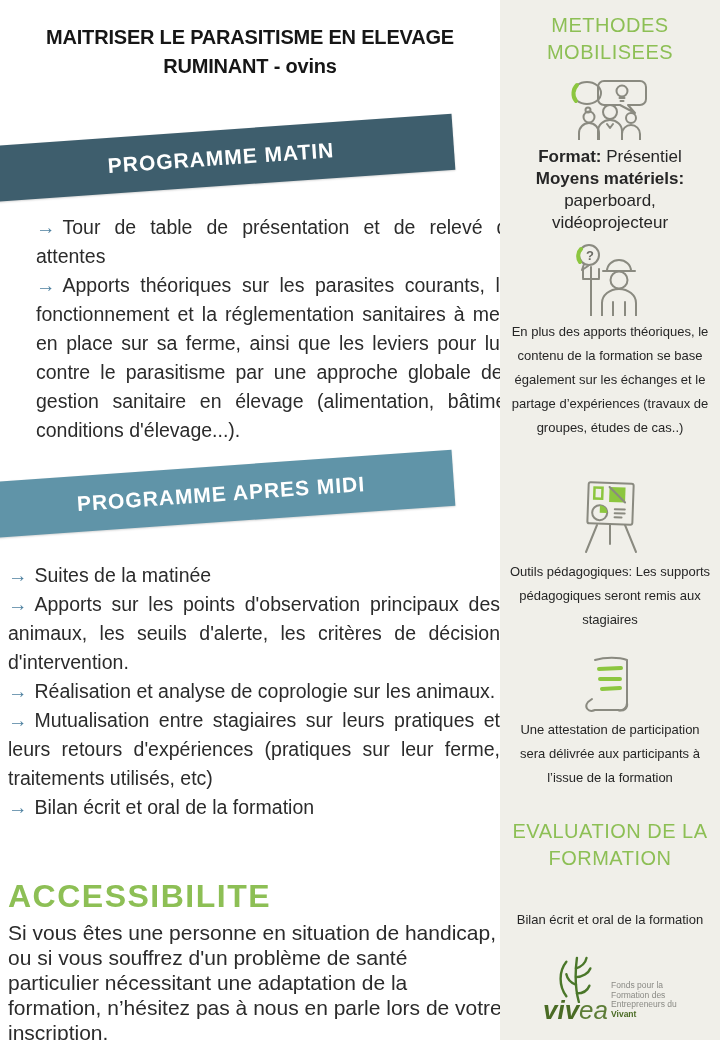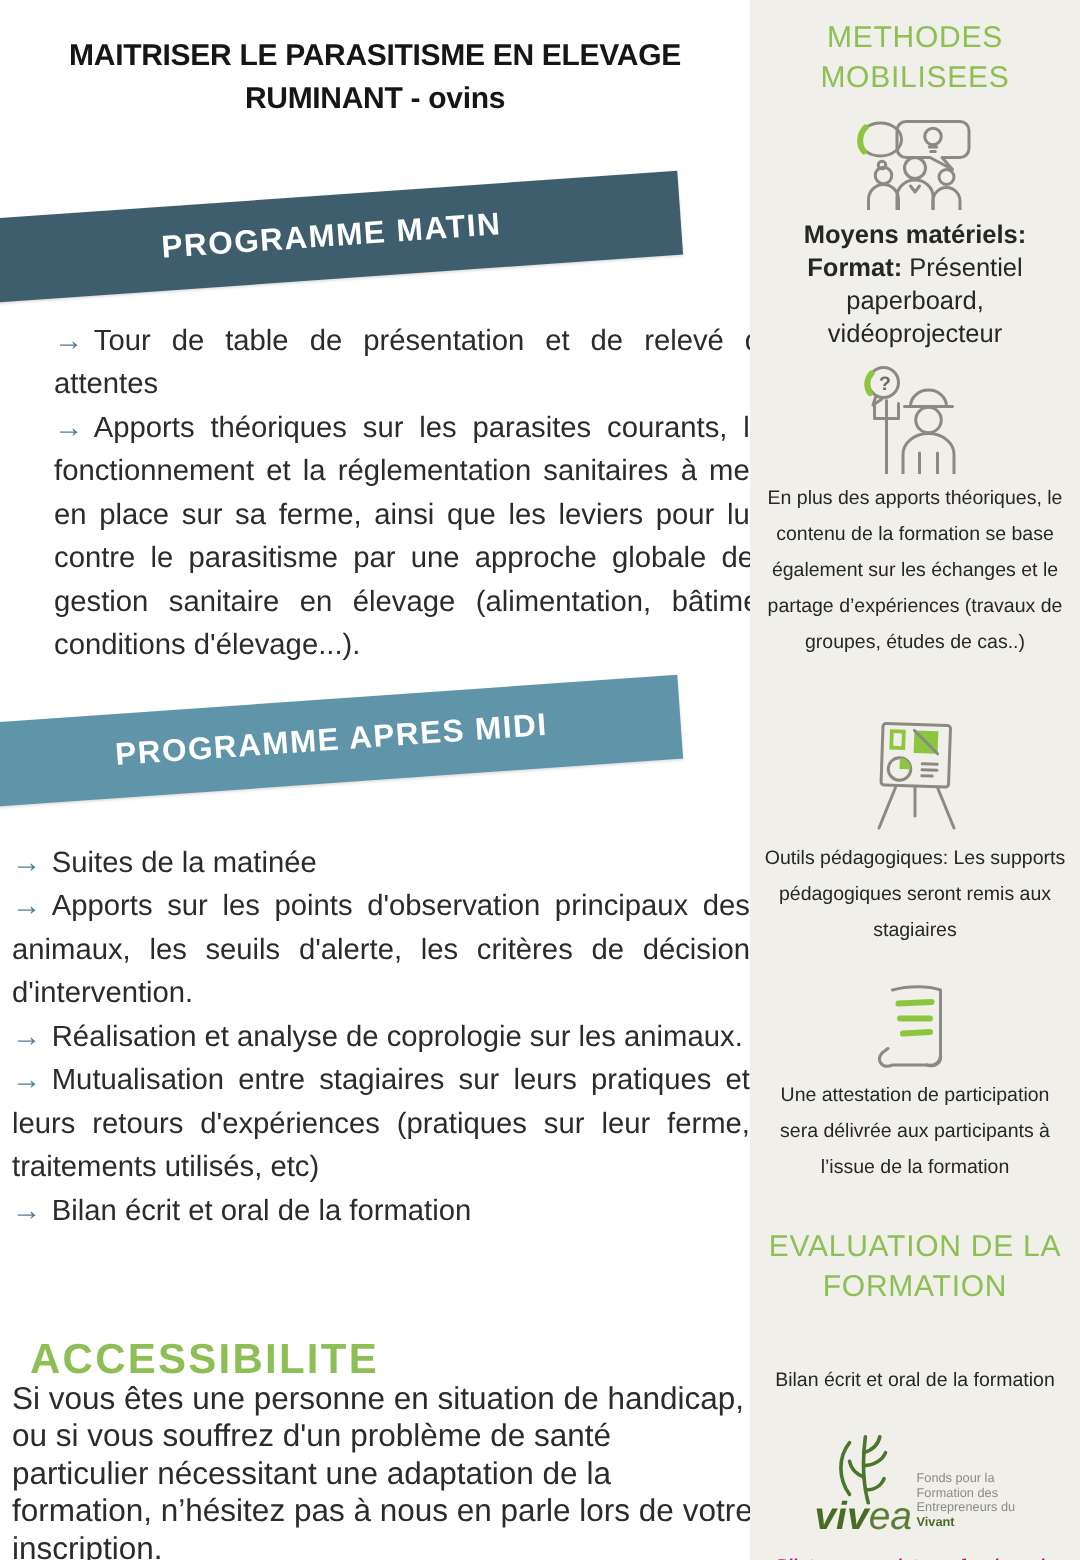--- a/index.html
+++ b/index.html
@@ -26,22 +26,22 @@
     box-shadow:0 1px 2px rgba(0,0,0,.15);
   }
   .banner.morning{top:130px;background:var(--banner-dark,#3e5e6d);}
   .banner.afternoon{top:466px;background:var(--banner-light,#6094a8);}
   .bullets{position:absolute;left:8px;width:492px;font-size:19.5px;line-height:29px;text-align:justify;color:#2b2b2b;}
   .bullets.morning-list{top:213px;margin-left:28px;}
   .bullets.afternoon-list{top:561px;}
   .bullets p{margin:0;}
   .arrow{color:var(--arrow,#4e81a0);margin-right:7px;font-weight:bold;}
   .access-heading{
-    position:absolute;top:878px;left:8px;margin:12px;
-    font-size:28px;font-weight:bold;letter-spacing:1.5px;
+    position:absolute;top:878px;left:8px;margin:0;
+    font-size:32px;font-weight:bold;letter-spacing:1.5px;
     color:var(--green,#8dbf55);
   }
   .access-text{
     position:absolute;top:920px;left:8px;width:494px;margin:0;
     font-size:21px;line-height:25px;color:#2b2b2b;
   }
 
   
   .sidebar{
     position:absolute;left:500px;top:0;width:220px;height:1040px;
@@ -136,25 +136,25 @@
       <path class="ln" d="M34,66 v-9 a12,11 0 0 1 24,0 v9"></path>
       <path class="ln" d="M43,50 l3,4 3,-4"></path>
       <circle class="ln" cx="24" cy="36" r="2.5"></circle>
       <circle class="ln" cx="25" cy="43" r="5.5"></circle>
       <path class="ln" d="M15,66 v-7 a10,10 0 0 1 20,0 v7"></path>
       <circle class="ln" cx="67" cy="44" r="5"></circle>
       <path class="ln" d="M58,66 v-6 a9,9 0 0 1 18,0 v6"></path>
     </svg>
 
     <div class="abs format-block">
-      <div><b>Moyens matériels:</b></div>
       <div>
         <b>Format:</b>
         <span>Présentiel</span>
       </div>
+      <div><b>Moyens matériels:</b></div>
       <div>paperboard, vidéoprojecteur</div>
     </div>
 
     <svg class="icon i2" width="76" height="74" viewBox="0 0 76 74">
       <circle class="ln" cx="17" cy="13" r="10"></circle>
       <path class="ln" d="M12,22 l-2,6 6,-4"></path>
       <path class="gn" d="M9,7 c-3,3 -4,9 -1,13"></path>
       <text class="qmark" x="14" y="18">?</text>
       <path class="ln" d="M31,29 h32"></path>
       <path class="ln" d="M35,29 a12,11 0 0 1 24,0"></path>

